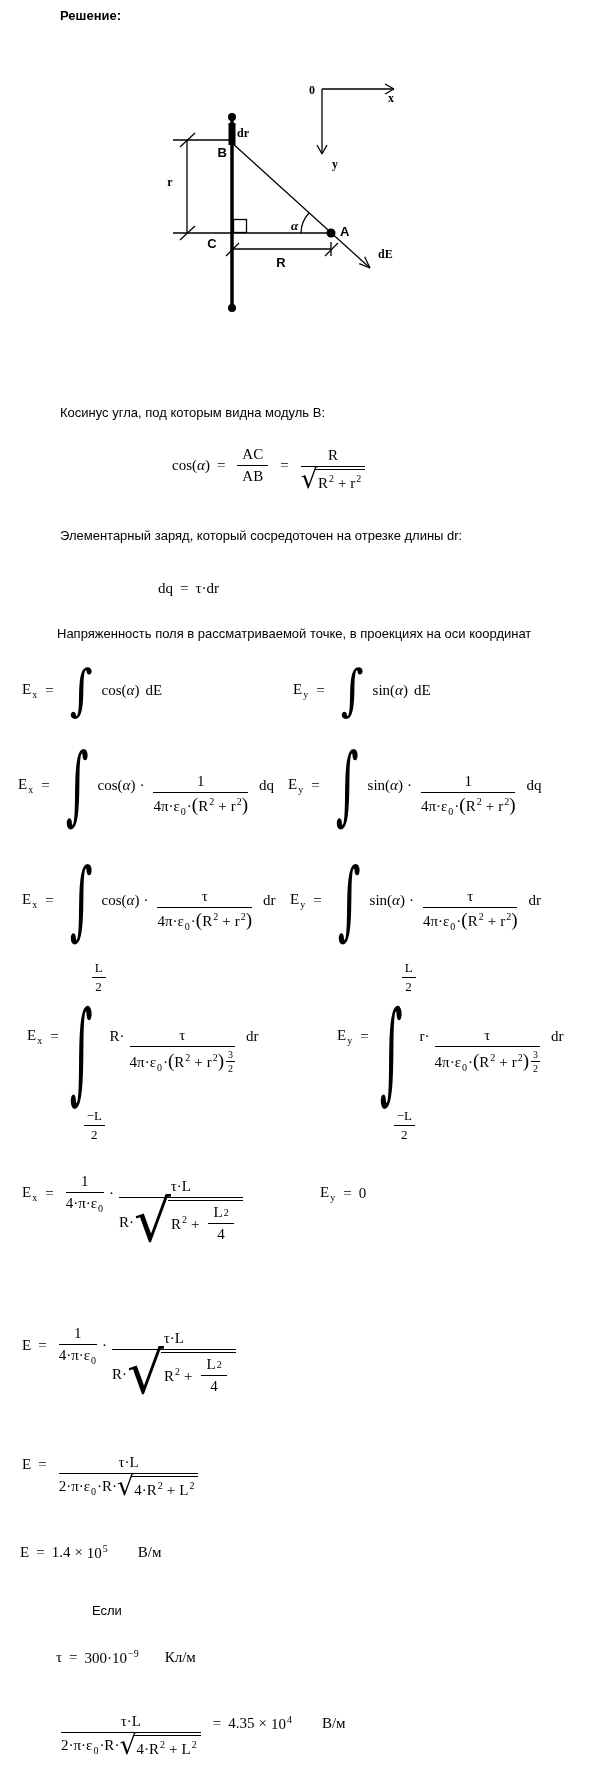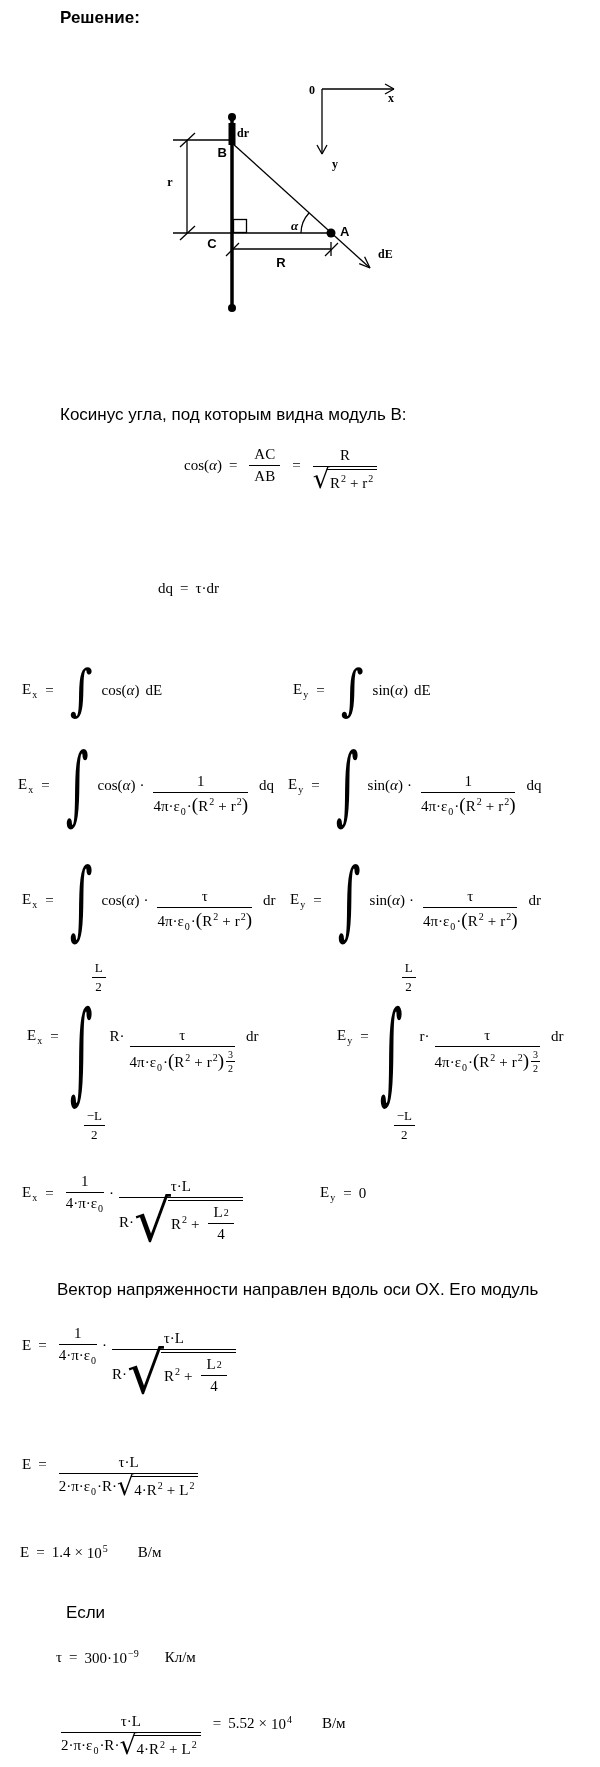--- a/index.html
+++ b/index.html
@@ -1,18 +1,18 @@
 <!DOCTYPE html>
 <html><head>
 <meta charset="utf-8">
 <style>
   *{box-sizing:border-box}
   html,body{margin:0;padding:0;background:#fff}
   #page{position:relative;width:600px;height:1767px;background:#fff;color:#000;overflow:hidden}
-  .txt{position:absolute;font-family:"Liberation Sans",sans-serif;font-size:17px;color:#000;white-space:nowrap}
+  .txt{position:absolute;font-family:"Liberation Sans",sans-serif;font-size:13px;color:#000;white-space:nowrap}
   .title{font-weight:bold}
   .math{position:absolute;display:flex;align-items:center;font-family:"Liberation Serif","DejaVu Serif",serif;font-size:15px;color:#000;white-space:nowrap}
   .atom{display:inline-block}
   .eq{margin:0 7px}
   .op{margin:0 4px}
   .sp{font-size:10px;vertical-align:6px;margin-left:1px}
   .sb{font-size:10px;vertical-align:-4px;margin:0 1px}
   .it{font-style:italic}
   .frac{display:inline-flex;flex-direction:column;align-items:stretch;margin:0 5px;position:relative;text-align:center}
   .frac>.nm{display:flex;justify-content:center;align-items:center;border-bottom:1px solid #000;padding:0 5px 2px}
@@ -96,48 +96,50 @@
     <circle class="dot" cx="191" cy="178" r="4.5"></circle>
     <text x="200" y="181" class="dlb2">A</text>
     <text x="238" y="203" class="dlb">dE</text>
 
     <path class="ln" d="M161,178 A30,30 0 0 1 169,158"></path>
     <text x="151" y="175" class="dlbi">α</text>
   </svg>
 
   <div class="txt" style="left:60px;top:405px">Косинус угла, под которым видна модуль B:</div>
 
-  <div class="math" style="left:184px;top:435px;height:60px">
+  <div class="math" style="left:172px;top:435px;height:60px">
     <span class="atom"><span>cos</span><span>(</span><span class="it">α</span><span>)</span></span>
     <span class="atom eq">=</span>
     <span class="frac">
         <span class="nm">AC</span>
         <span class="dn">AB</span>
       </span>
     <span class="atom eq">=</span>
     <span class="frac d4">
       <span class="nm">R</span>
       <span class="dn">
         <span class="sqrt">
             <span class="rd">√</span>
             <span class="bd">
               <span class="atom"><span>R</span><span class="sp">2</span><span class="op">+</span><span>r</span><span class="sp">2</span></span>
             </span>
           </span>
       </span>
     </span>
   </div>
 
+  <div class="txt" style="left:60px;top:528px">Элементарный заряд, который сосредоточен на отрезке длины dr:</div>
 
   <div class="math" style="left:158px;top:578px;height:20px">
     <span class="atom">dq</span>
     <span class="atom eq">=</span>
     <span class="atom">τ·dr</span>
   </div>
 
+  <div class="txt" style="left:57px;top:626px">Напряженность поля в рассматриваемой точке, в проекциях на оси координат</div>
 
   <div class="math" style="left:22px;top:655px;height:70px">
     <span class="atom"><span>E</span><span class="sb">x</span></span>
     <span class="atom eq">=</span>
     <span class="int">∫</span>
     <span class="atom"><span>cos</span><span>(</span><span class="it">α</span><span>)</span><span class="ml6">dE</span></span>
   </div>
   <div class="math" style="left:293px;top:655px;height:70px">
     <span class="atom"><span>E</span><span class="sb">y</span></span>
     <span class="atom eq">=</span>
@@ -283,21 +285,20 @@
           </span>
         </span>
     </span>
   </div>
   <div class="math" style="left:320px;top:1160px;height:66px">
     <span class="atom"><span>E</span><span class="sb">y</span></span>
     <span class="atom eq">=</span>
     <span class="atom">0</span>
   </div>
 
-  <div class="txt" style="left:57px;top:1280px">Вектор напряженности направлен вдоль оси OX. Его модуль</div>
 
   <div class="math" style="left:22px;top:1312px;height:66px">
     <span class="atom">E</span>
     <span class="atom eq">=</span>
     <span class="frac">
         <span class="nm">1</span>
         <span class="dn">
           <span class="atom"><span>4·π·ε</span><span class="sb">0</span></span>
         </span>
       </span>
@@ -342,21 +343,21 @@
 
   <div class="math" style="left:20px;top:1540px;height:24px">
     <span class="atom">E</span>
     <span class="atom eq">=</span>
     <span class="atom">1.4</span>
     <span class="atom op">×</span>
     <span class="atom"><span>10</span><span class="sp">5</span></span>
     <span class="atom unit">В/м</span>
   </div>
 
-  <div class="txt" style="left:66px;top:1603px">Если</div>
+  <div class="txt" style="left:92px;top:1603px">Если</div>
 
   <div class="math" style="left:56px;top:1643px;height:28px">
     <span class="atom">τ</span>
     <span class="atom eq">=</span>
     <span class="atom"><span>300</span><span>·</span><span>10</span><span class="sp">−9</span></span>
     <span class="atom" style="margin-left:26px">Кл/м</span>
   </div>
 
   <div class="math" style="left:56px;top:1690px;height:66px">
     <span class="frac d12">
@@ -365,19 +366,19 @@
           <span class="atom"><span>2·π·ε</span><span class="sb">0</span><span>·R·</span></span>
           <span class="sqrt">
             <span class="rd">√</span>
             <span class="bd">
               <span class="atom"><span>4·R</span><span class="sp">2</span><span class="op">+</span><span>L</span><span class="sp">2</span></span>
             </span>
           </span>
         </span>
     </span>
     <span class="atom eq">=</span>
-    <span class="atom">5.52</span>
+    <span class="atom">4.35</span>
     <span class="atom op">×</span>
     <span class="atom"><span>10</span><span class="sp">4</span></span>
     <span class="atom unit">В/м</span>
   </div>
 
 </div>
 
 </body></html>

